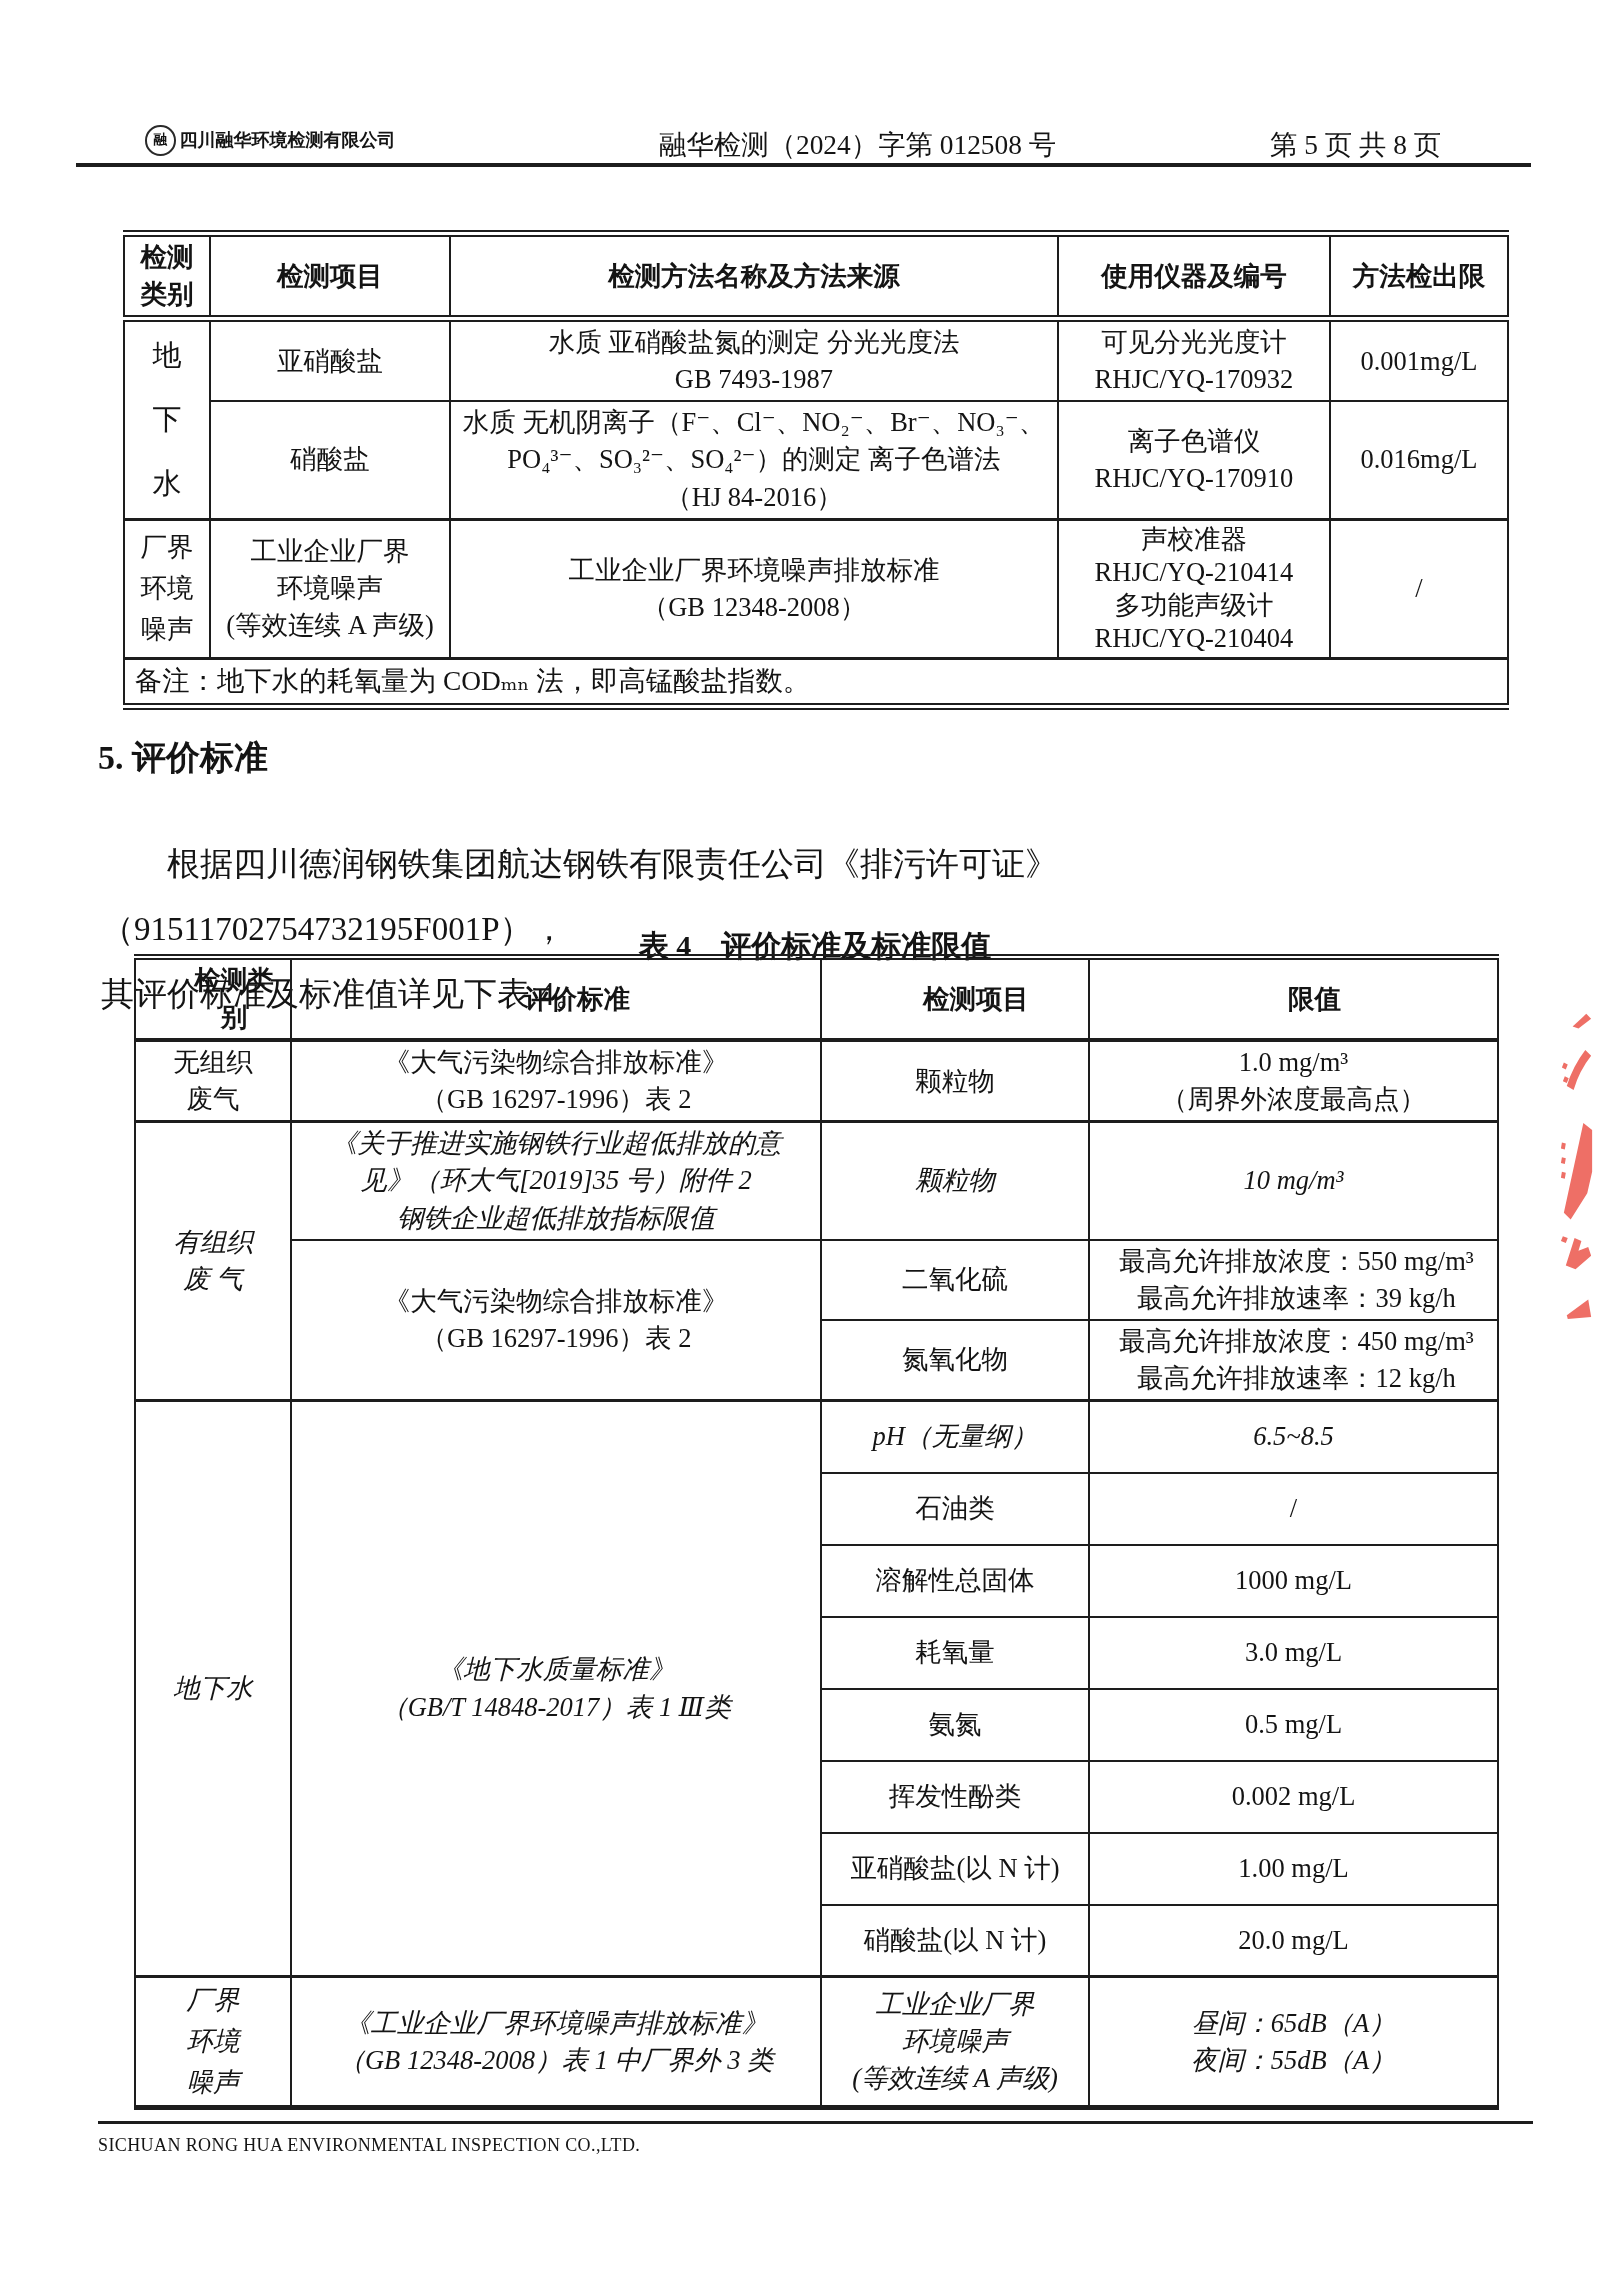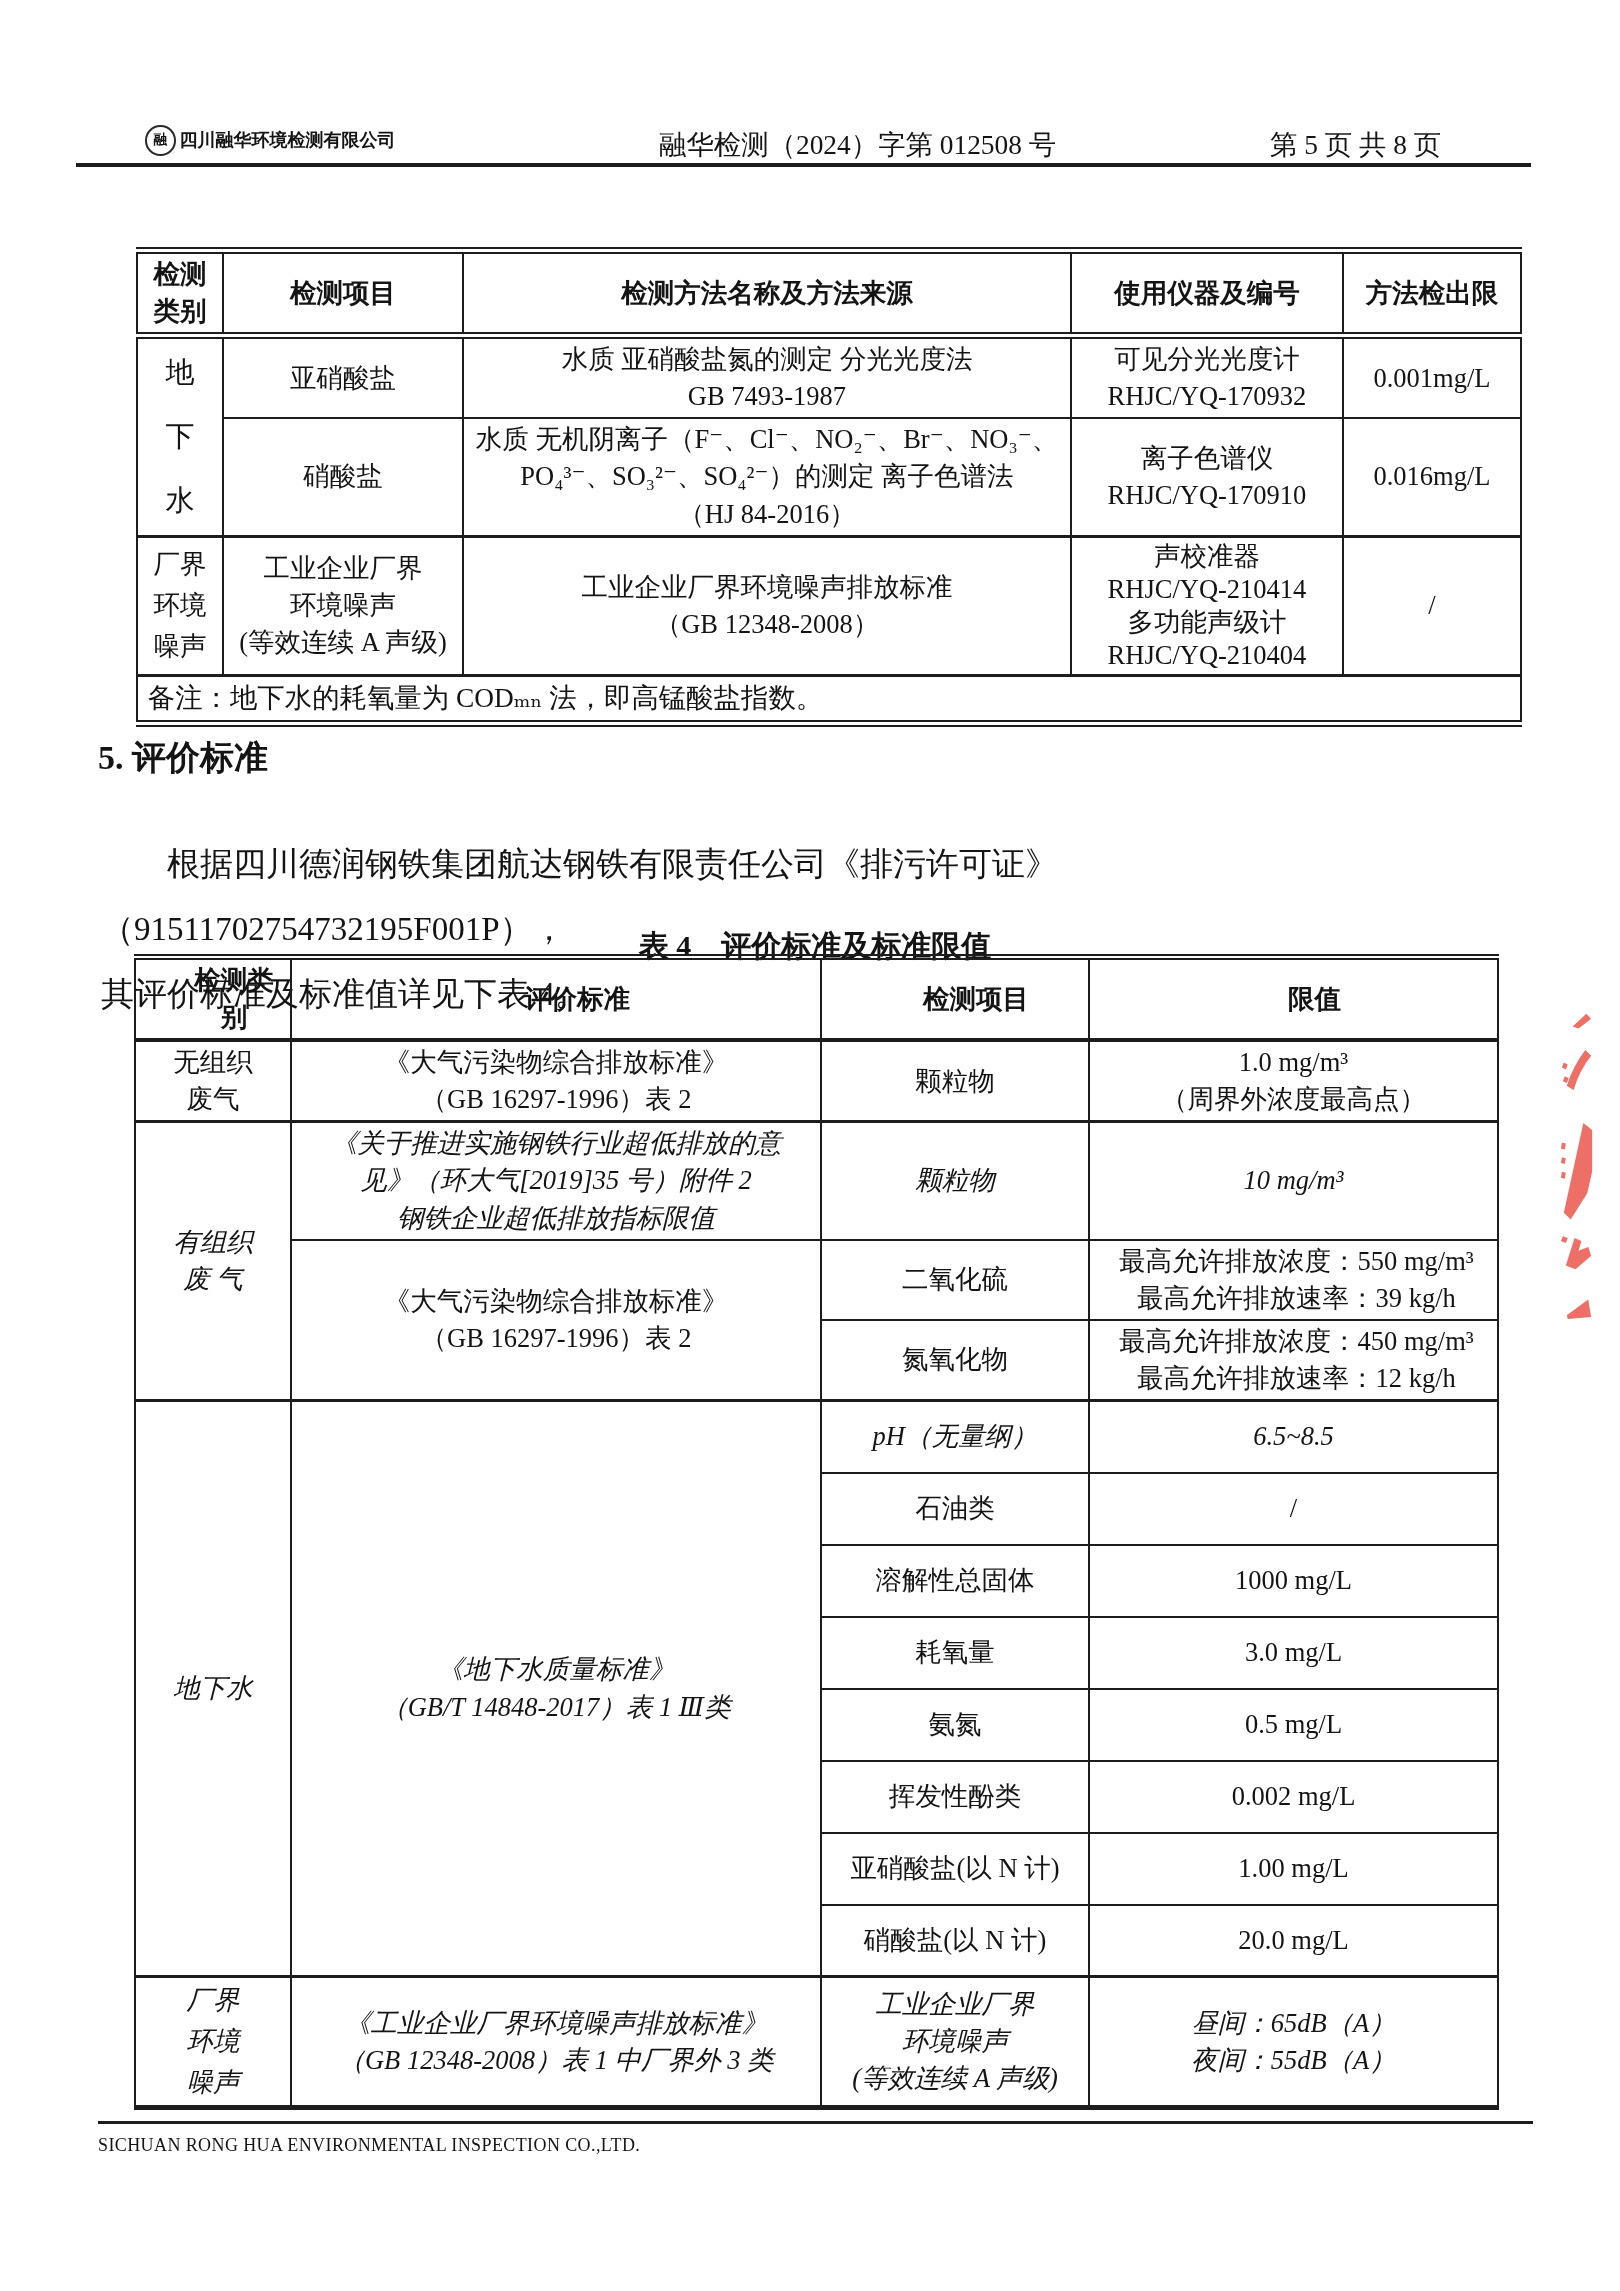--- a/index.html
+++ b/index.html
@@ -36,21 +36,21 @@
   
   table{border-collapse:collapse;table-layout:fixed;position:absolute;}
   td,th{
     border:2px solid #1d1d1d;
     text-align:center;vertical-align:middle;
     font-size:26.5px;font-weight:normal;
     line-height:1.4;white-space:pre-line;
     padding:2px 5.9px;overflow:hidden;
   }
   th{font-weight:600;}
-  .t3{top:247px;left:123px;width:1384px;border-top:7.8px double #1d1d1d;border-bottom:7.8px double #1d1d1d;margin-left:13px;}
+  .t3{top:230px;left:123px;width:1384px;border-top:7.8px double #1d1d1d;border-bottom:7.8px double #1d1d1d;}
   .t3 th{border-bottom:7.8px double #1d1d1d;}
   .t3 tr.gsep > td{border-top:3.9px solid #1d1d1d;}
   .t3 td.note-cell{text-align:left;border-top:3.9px solid #1d1d1d;font-size:27.4px;padding-left:9.8px;}
   .vcat{line-height:2.2;font-size:29px;}
   .tight{line-height:1.25;}
 
   .t4{top:954px;left:134px;width:1362px;border-top:6.9px double #1d1d1d;border-bottom:5.9px solid #1d1d1d;}
   .t4 th{border-bottom:4.9px solid #1d1d1d;padding-left:48px;}
   .t4 td{border-top:2.9px solid #1d1d1d;border-bottom:2.9px solid #1d1d1d;}
   .t4 tr.gsep > td{border-top:3.9px solid #1d1d1d;font-style:italic;}

